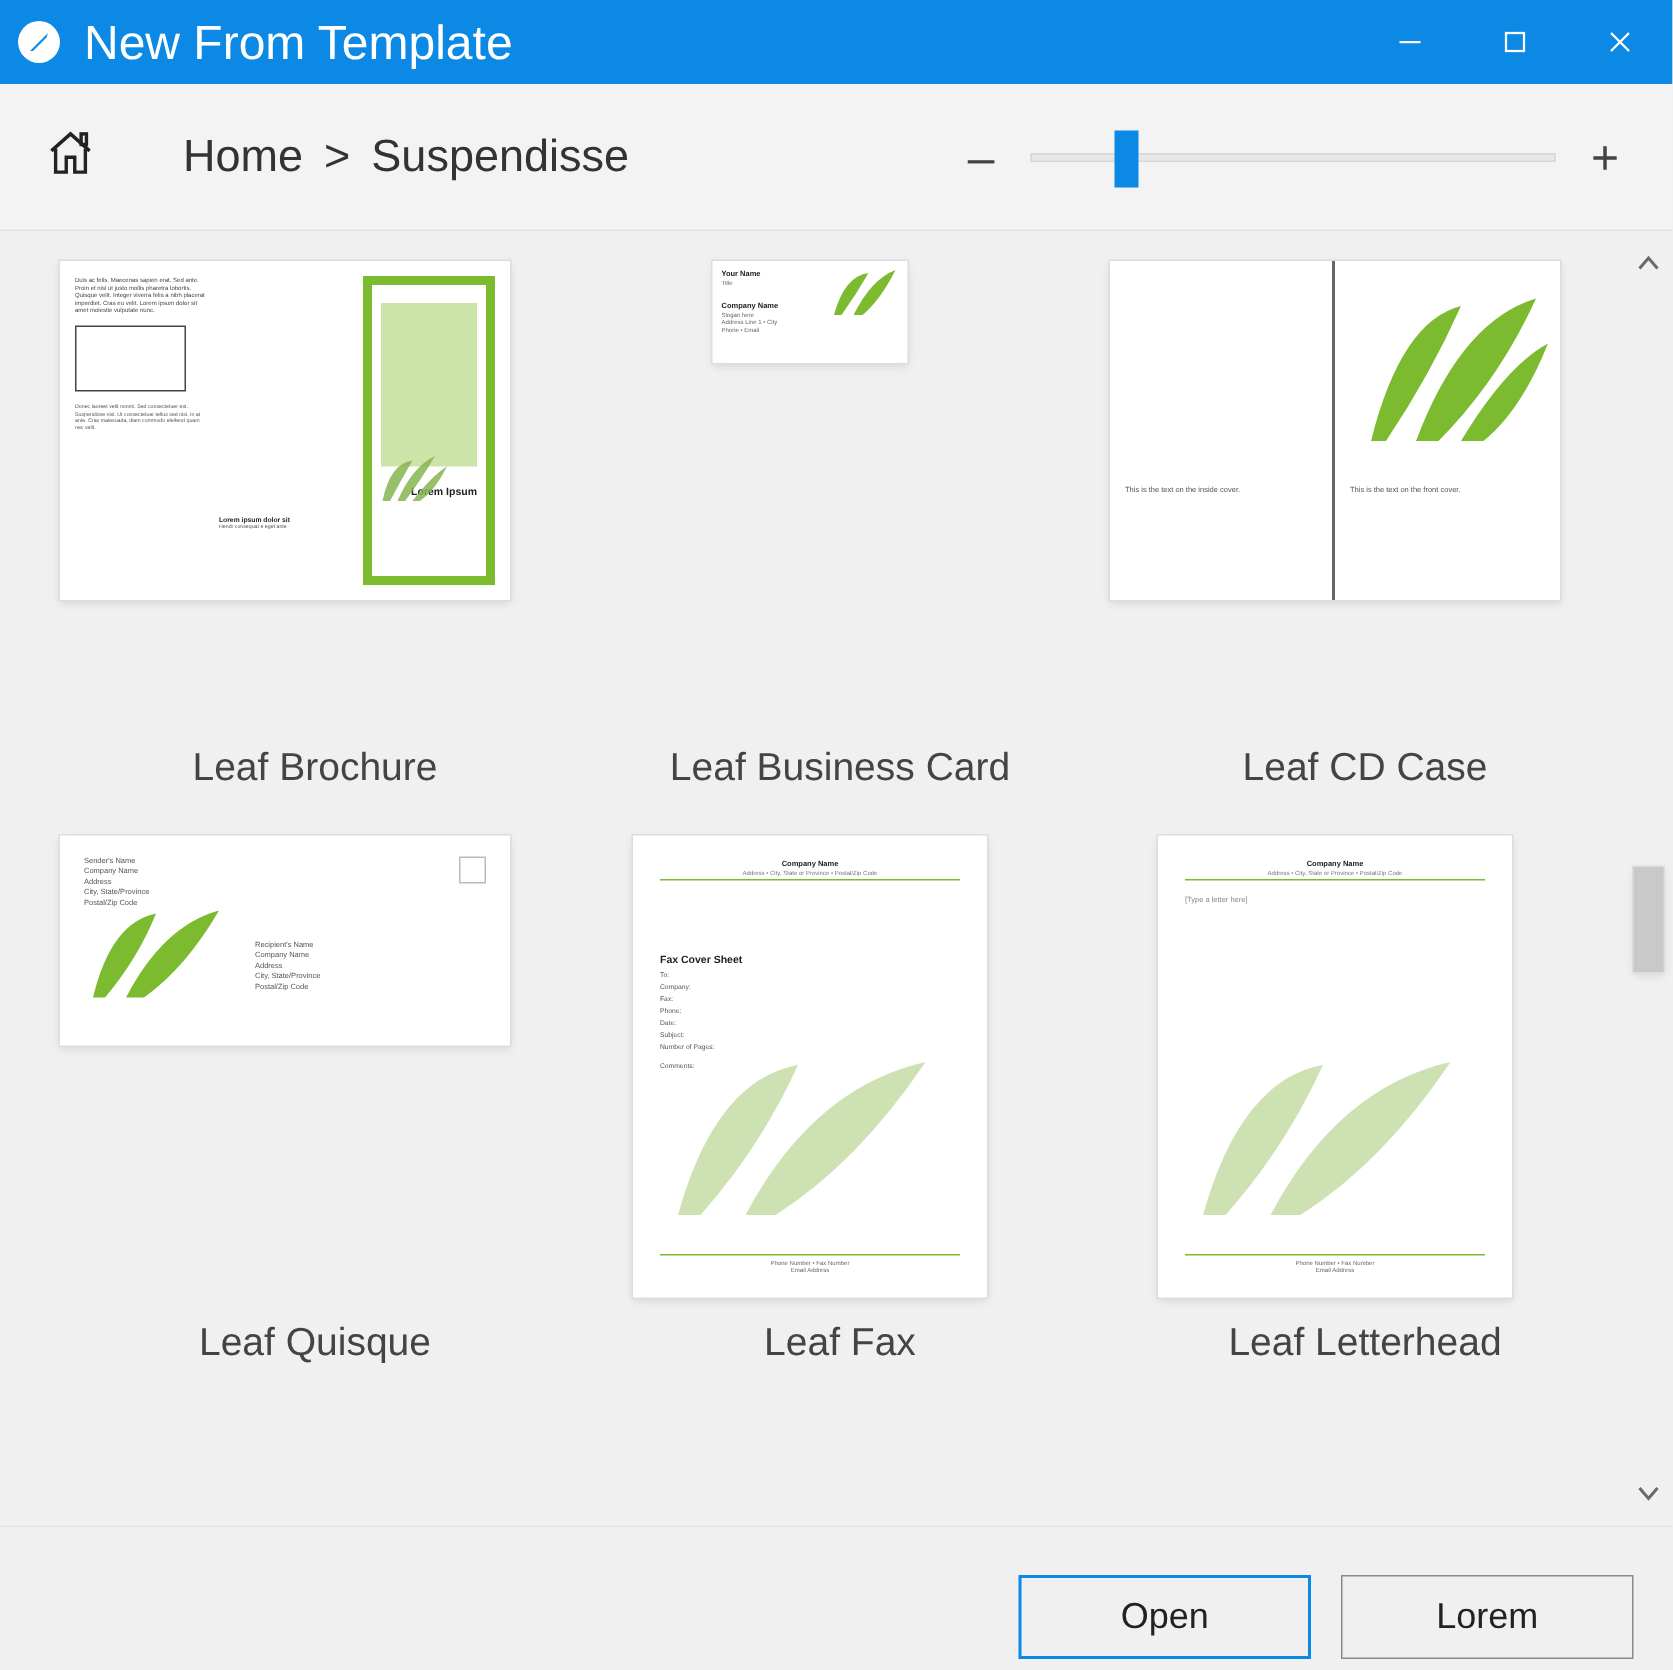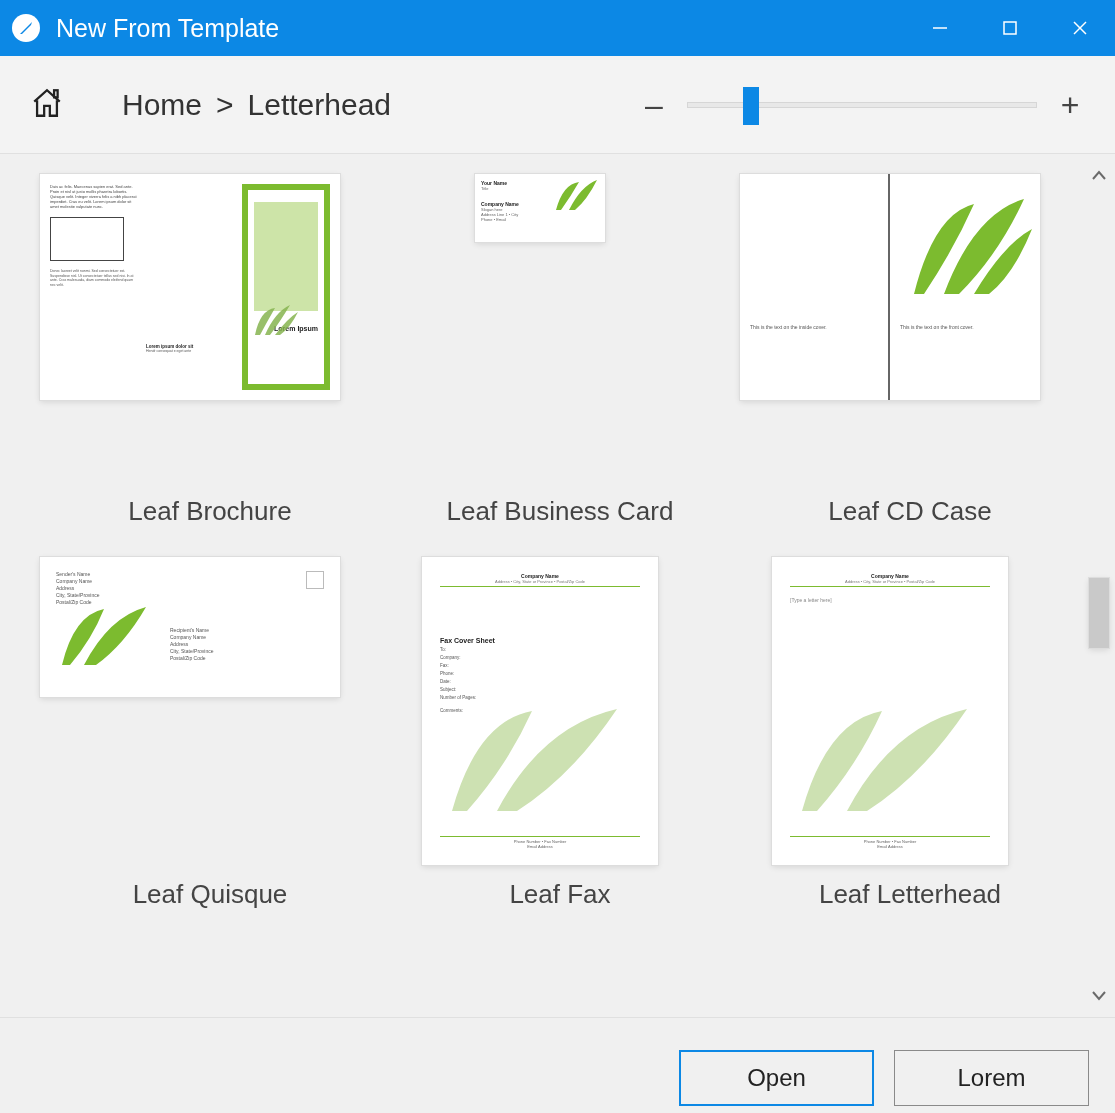--- a/index.html
+++ b/index.html
@@ -14,21 +14,21 @@
   
   .titlebar {
     height:56px; background:#0c88e5; color:#fff;
     display:flex; align-items:center; padding-left:12px;
   }
   .app-icon-circle {
     width:28px; height:28px; border-radius:50%; background:#fff;
     display:flex; align-items:center; justify-content:center;
     margin-right:16px;
   }
-  .titlebar .title { font-size:25px; font-weight:400; }
+  .titlebar .title { font-size:32px; font-weight:400; }
   .win-ctrls { margin-left:auto; display:flex; height:100%; }
   .win-btn { width:70px; display:flex; align-items:center; justify-content:center; cursor:pointer; }
   .win-btn svg { stroke:#fff; }
   
   .toolbar {
     height:98px; background:#f3f3f3;
     border-bottom:1px solid #e0e0e0;
     display:flex; align-items:center; padding:0 30px;gap:28px;
   }
   .home-icon { margin-right:30px; cursor:pointer; }
@@ -161,21 +161,21 @@
   <span class="home-icon">
     <svg width="34" height="34" viewBox="0 0 24 24" fill="none" stroke="#222" stroke-width="1.6">
       <path d="M3 11 L12 3 L21 11"></path>
         <path d="M5 10 V21 H10 V14 H14 V21 H19 V10"></path>
       <rect x="17" y="3" width="2.5" height="5"></rect>
     </svg>
   </span>
   <div class="breadcrumb">
     <span class="bc-link">Home</span>
     <span class="bc-sep">&gt;</span>
-    <span>Letterhead</span>
+    <span>Suspendisse</span>
   </div>
   <div class="zoom-area">
     <span class="zoom-btn">–</span>
     <div class="slider">
       <div class="slider-track-filled"></div>
       <div class="slider-thumb" style="left:18%"></div>
     </div>
     <span class="zoom-btn">+</span>
   </div>
 </div>

